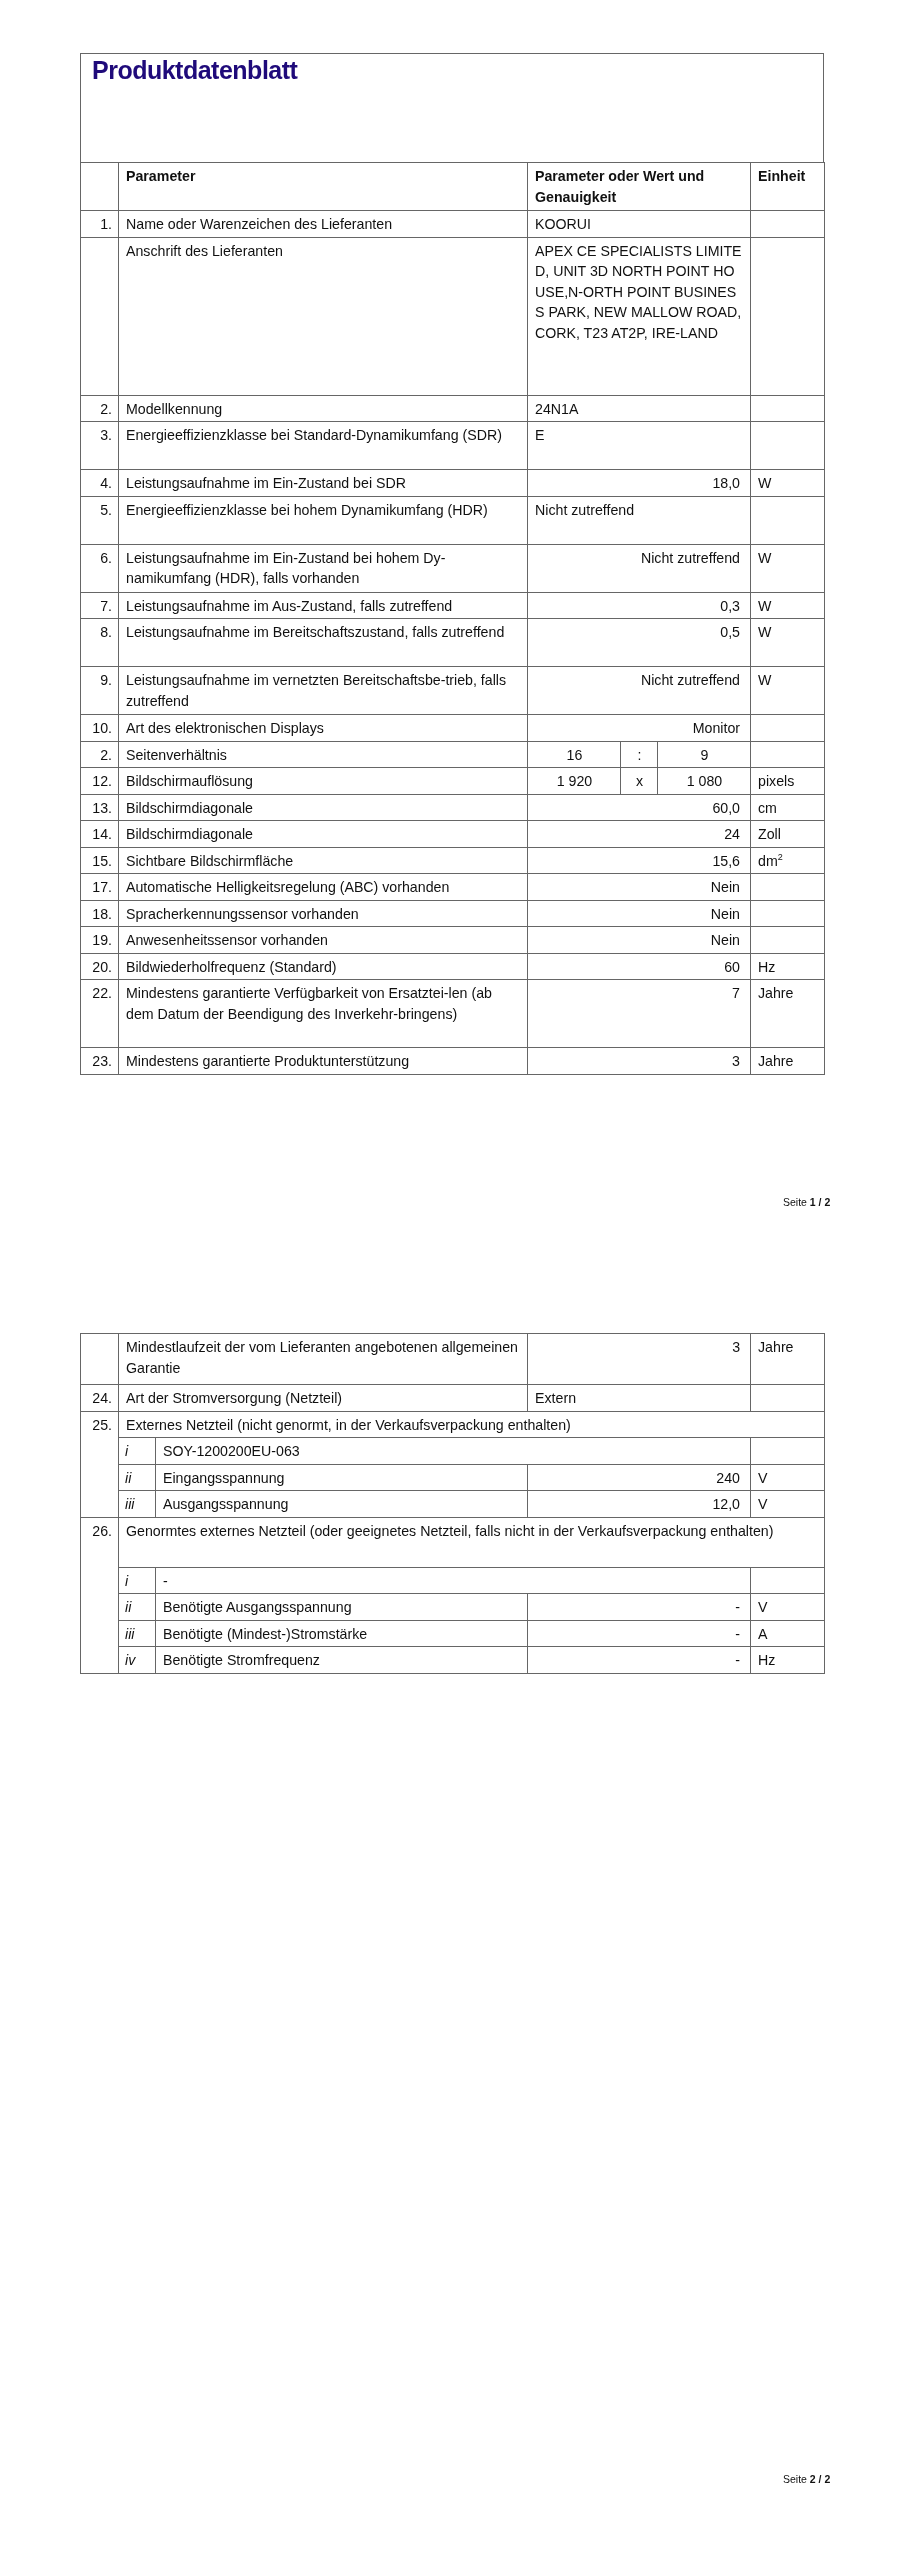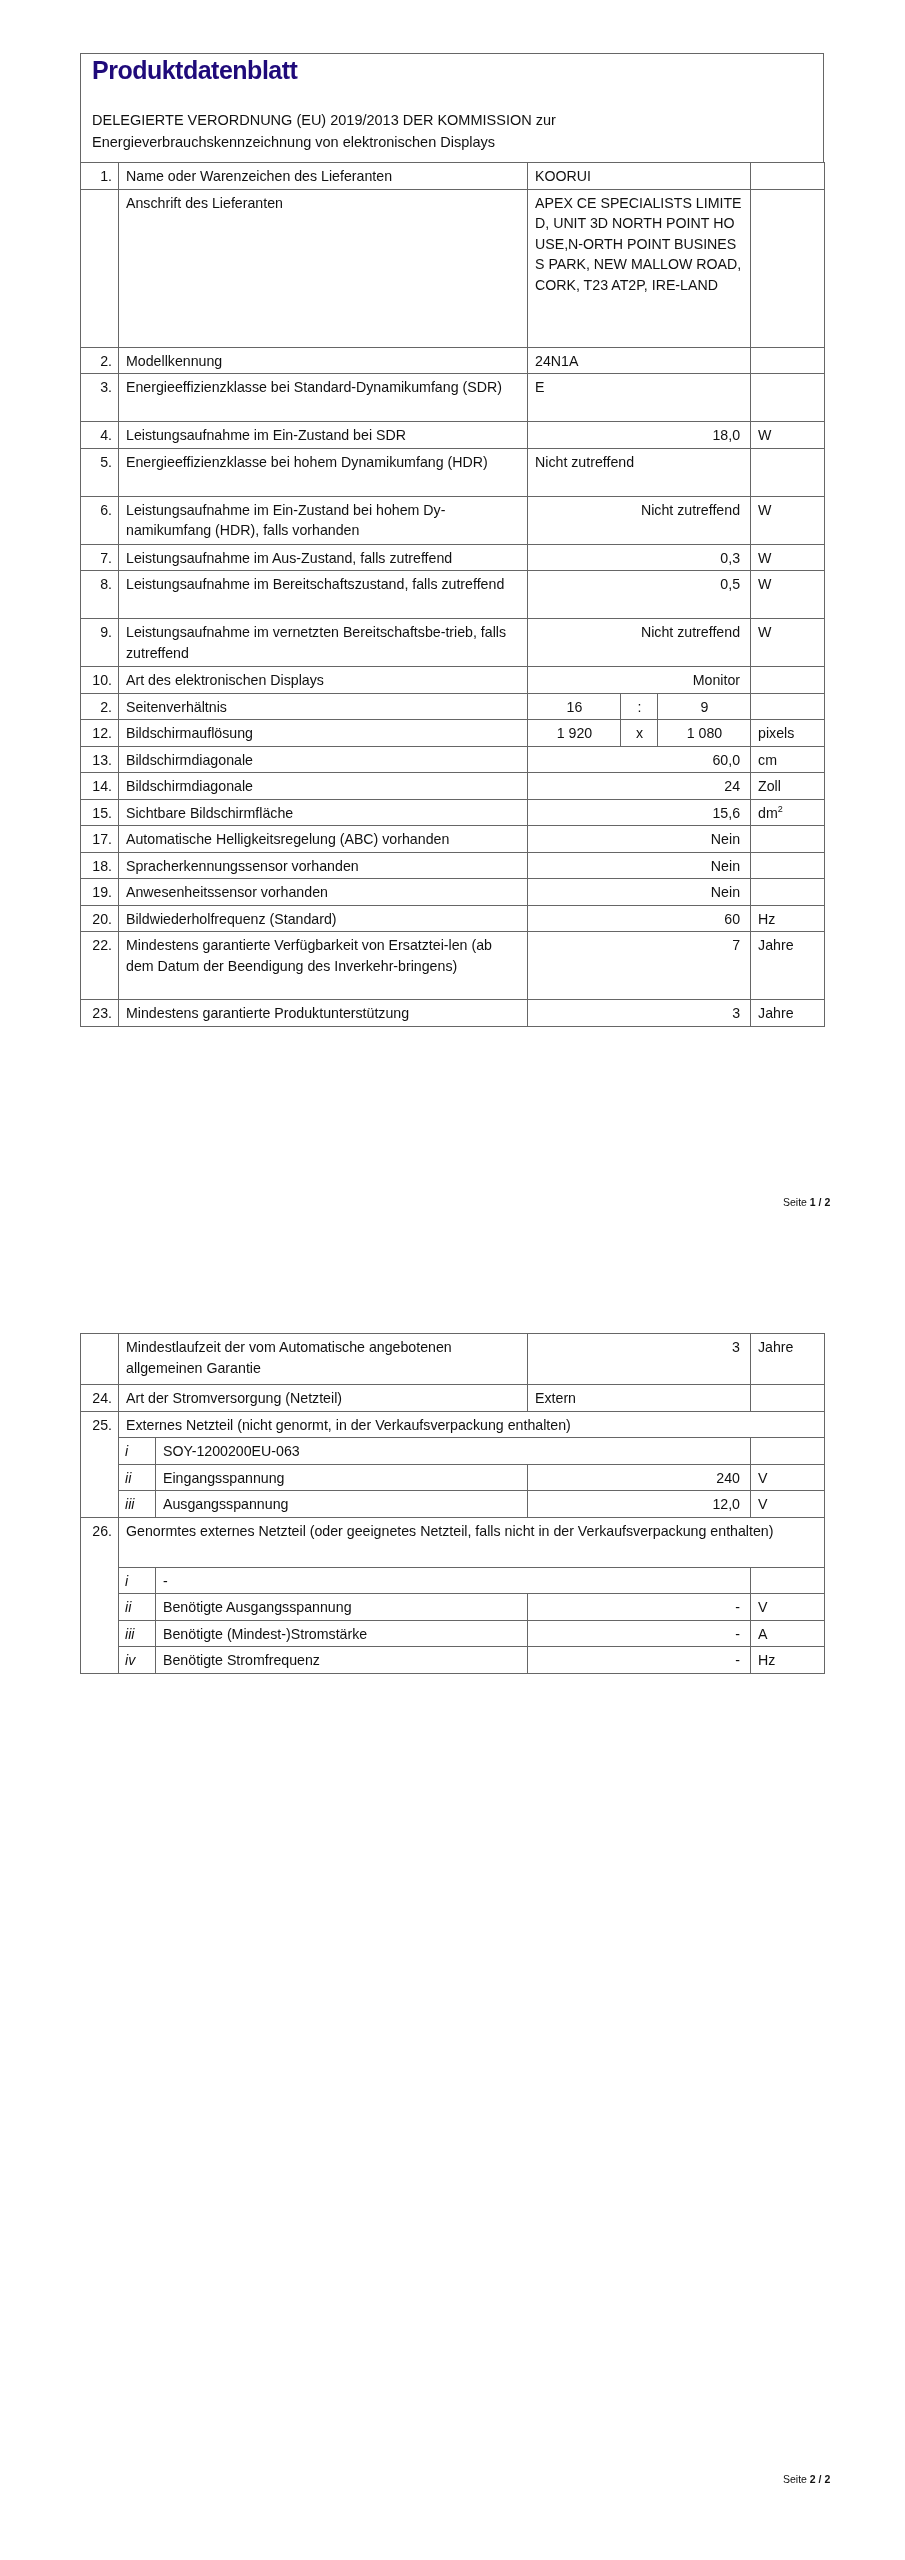--- a/index.html
+++ b/index.html
@@ -19,36 +19,38 @@
   .footer { position:absolute; left:783px; font-size:10.5px; color:#111; }
   .footer b { font-weight:bold; }
   sup { font-size:9px; vertical-align:6px; line-height:0; }
 </style>
 </head>
 <body>
 
 <div class="page" style="top:0;height:1280px;">
   <div class="box titlebox">
     <div class="title">Produktdatenblatt</div>
-    <div class="subtitle">
-      <div>DELEGIERTE VERORDNUNG (EU) 2019/2013 DER KOMMISSION zur</div>
-      <div>Energieverbrauchskennzeichnung von elektronischen Displays</div>
-    </div>
   </div>
 
   <table style="top:162px;">
     <colgroup>
       <col style="width:38px">
         <col style="width:409px">
         <col style="width:93px">
         <col style="width:37px">
         <col style="width:93px">
         <col style="width:74px">
     </colgroup>
     <tbody>
+        <tr style="height:48px;">
+      <th></th>
+      <th>Parameter</th>
+      <th colspan="3">Parameter oder Wert und Genauigkeit</th>
+      <th>Einheit</th>
+    </tr>
 
     <tr style="height:25px;">
       <td class="num">1.</td>
       <td>Name oder Warenzeichen des Lieferanten</td>
       <td colspan="3">KOORUI</td>
       <td></td>
     </tr>
 
     <tr style="height:158px;">
       <td class="num"></td>
@@ -216,21 +218,21 @@
       <col style="width:38px">
         <col style="width:37px">
         <col style="width:372px">
         <col style="width:223px">
         <col style="width:74px">
     </colgroup>
 
     <tbody>
         <tr style="height:51px;">
       <td class="num"></td>
-      <td colspan="2">Mindestlaufzeit der vom Automatische angebotenen allgemeinen Garantie</td>
+      <td colspan="2">Mindestlaufzeit der vom Lieferanten angebotenen allgemeinen Garantie</td>
       <td class="r">3</td>
       <td>Jahre</td>
     </tr>
 
     <tr style="height:26px;">
       <td class="num">24.</td>
       <td colspan="2">Art der Stromversorgung (Netzteil)</td>
       <td>Extern</td>
       <td></td>
     </tr>

